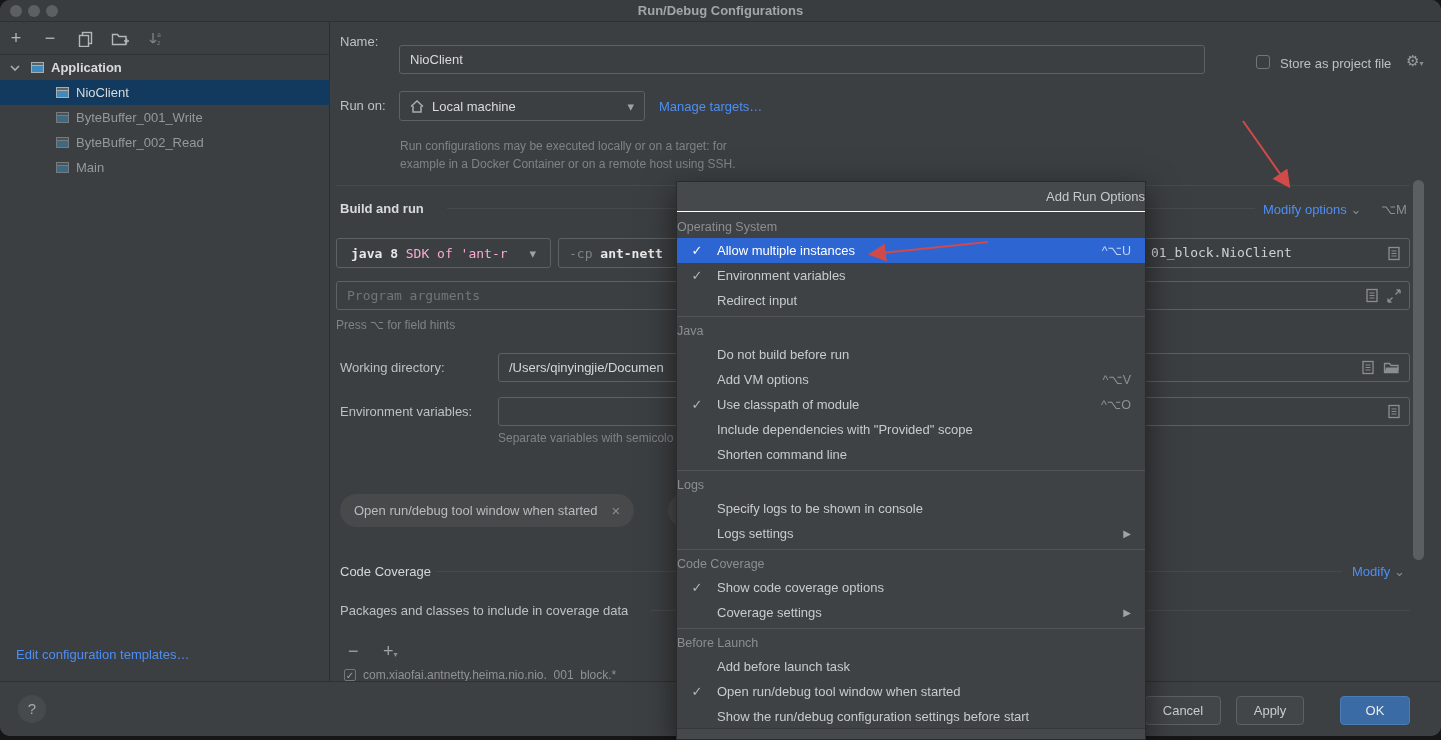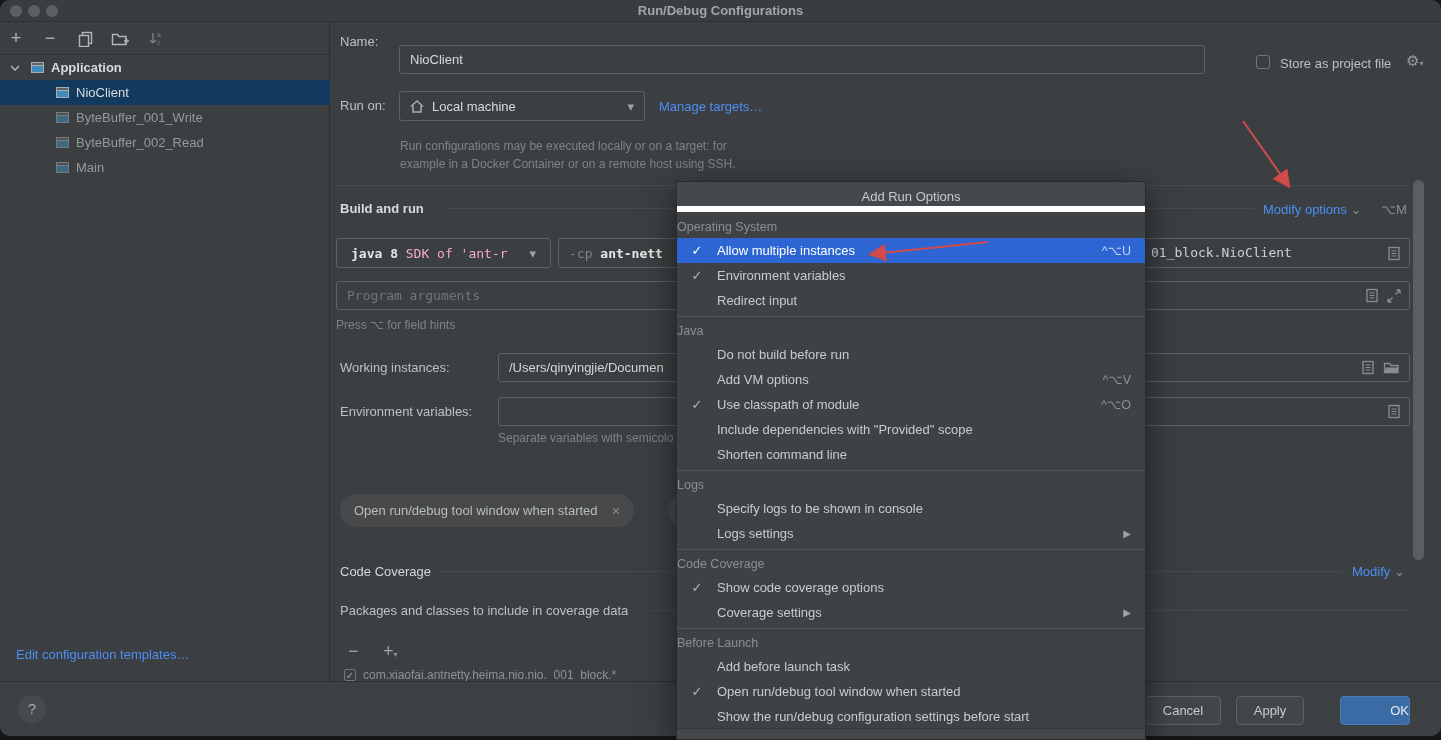--- a/index.html
+++ b/index.html
@@ -30,29 +30,29 @@
   .dimtx{color:#7f8385;font-size:12px;}
   .seph{position:absolute;height:1px;background:#474a4c;}
   .ricons{position:absolute;right:8px;top:0;bottom:0;display:flex;align-items:center;gap:8px;}
   .pill{position:absolute;height:33px;background:#47494b;border-radius:17px;display:flex;align-items:center;
         padding:0 14px;color:#b9bcbe;}
   .pill .x{margin-left:14px;color:#8b8e90;font-size:15px;}
   
   .bottombar{position:absolute;left:0;top:681px;width:100%;height:55px;background:#3d4042;border-top:1px solid #2e3031;z-index:5;}
   .btn{position:absolute;top:14px;height:29px;border:1px solid #5e6163;border-radius:4px;background:#434649;
        color:#c9ccce;text-align:center;line-height:27px;}
-  .btn.primary{background:#3b6ba5;border-color:#4d7cb4;color:#e9ebed;text-align:right;}
+  .btn.primary{background:#3b6ba5;border-color:#4d7cb4;color:#e9ebed;}
   .helpbtn{position:absolute;left:18px;top:13px;width:28px;height:28px;border-radius:50%;background:#474a4c;
            color:#a6a9ab;text-align:center;line-height:28px;font-size:15px;}
   
   .scrollthumb{position:absolute;left:1413px;top:180px;width:11px;height:380px;border-radius:6px;background:#5c5f61;z-index:4;}
   
   .popup{position:absolute;left:676px;top:181px;width:470px;height:559px;background:#3f4244;
          border:1px solid #2a2b2c;box-shadow:0 10px 30px rgba(0,0,0,.55);z-index:50;overflow:hidden;}
-  .phead{height:30px;background:#46494b;border-bottom:6px solid #ffffff;line-height:29px;text-align:center;
+  .phead{height:30px;background:#46494b;border-bottom:1px solid #ffffff;line-height:29px;text-align:right;
          color:#c6c9cb;}
   .pbody{padding-top:4px;}
   .pshead{height:22px;line-height:22px;color:#8b8e90;font-size:12.5px;}
   .pitem{height:25px;display:flex;align-items:center;padding-right:14px;color:#c8cbcd;}
   .pitem .pcheck{width:40px;text-align:center;color:#b4b7b9;font-size:13px;}
   .pitem .pcheck span{visibility:hidden;}
   .pitem.checked .pcheck span{visibility:visible;}
   .pitem.sel{background:#2d66d3;color:#ffffff;}
   .pitem.sel .pcheck{color:#ffffff;}
   .pshort{margin-left:auto;color:#8d9193;font-size:12.5px;}
@@ -202,21 +202,21 @@
               <rect x="2" y="1.5" width="10" height="12" fill="none" stroke="#8a8e90" stroke-width="1.3"></rect>
               <path d="M4.5 5h5M4.5 7.5h5M4.5 10h5" stroke="#8a8e90" stroke-width="1.2"></path>
             </svg>
           <svg width="14" height="14" viewBox="0 0 14 14">
               <path d="M8.5 5.5L13 1M13 1H9.5M13 1v3.5M5.5 8.5L1 13M1 13h3.5M1 13V9.5" stroke="#8a8e90" stroke-width="1.4" fill="none"></path>
             </svg>
         </span>
       </div>
       <div class="abs dimtx" style="left:336px;top:318px">Press ⌥ for field hints</div>
 
-      <div class="abs" style="left:340px;top:360px">Working instances:</div>
+      <div class="abs" style="left:340px;top:360px">Working directory:</div>
       <div class="field" style="left:498px;top:353px;width:912px;height:29px;padding:0 10px;color:#d4d7d9">
         <span>/Users/qinyingjie/Documen</span>
         <span class="ricons">
           <svg width="14" height="15" viewBox="0 0 14 15">
               <rect x="2" y="1.5" width="10" height="12" fill="none" stroke="#8a8e90" stroke-width="1.3"></rect>
               <path d="M4.5 5h5M4.5 7.5h5M4.5 10h5" stroke="#8a8e90" stroke-width="1.2"></path>
             </svg>
           <svg width="18" height="14" viewBox="0 0 18 14">
               <path d="M1.5 2.5h5l1.5 2h7v7h-13.5z" fill="none" stroke="#8a8e90" stroke-width="1.3"></path>
               <path d="M3 6.5h13l-2 5H1.5z" fill="#8a8e90"></path>

